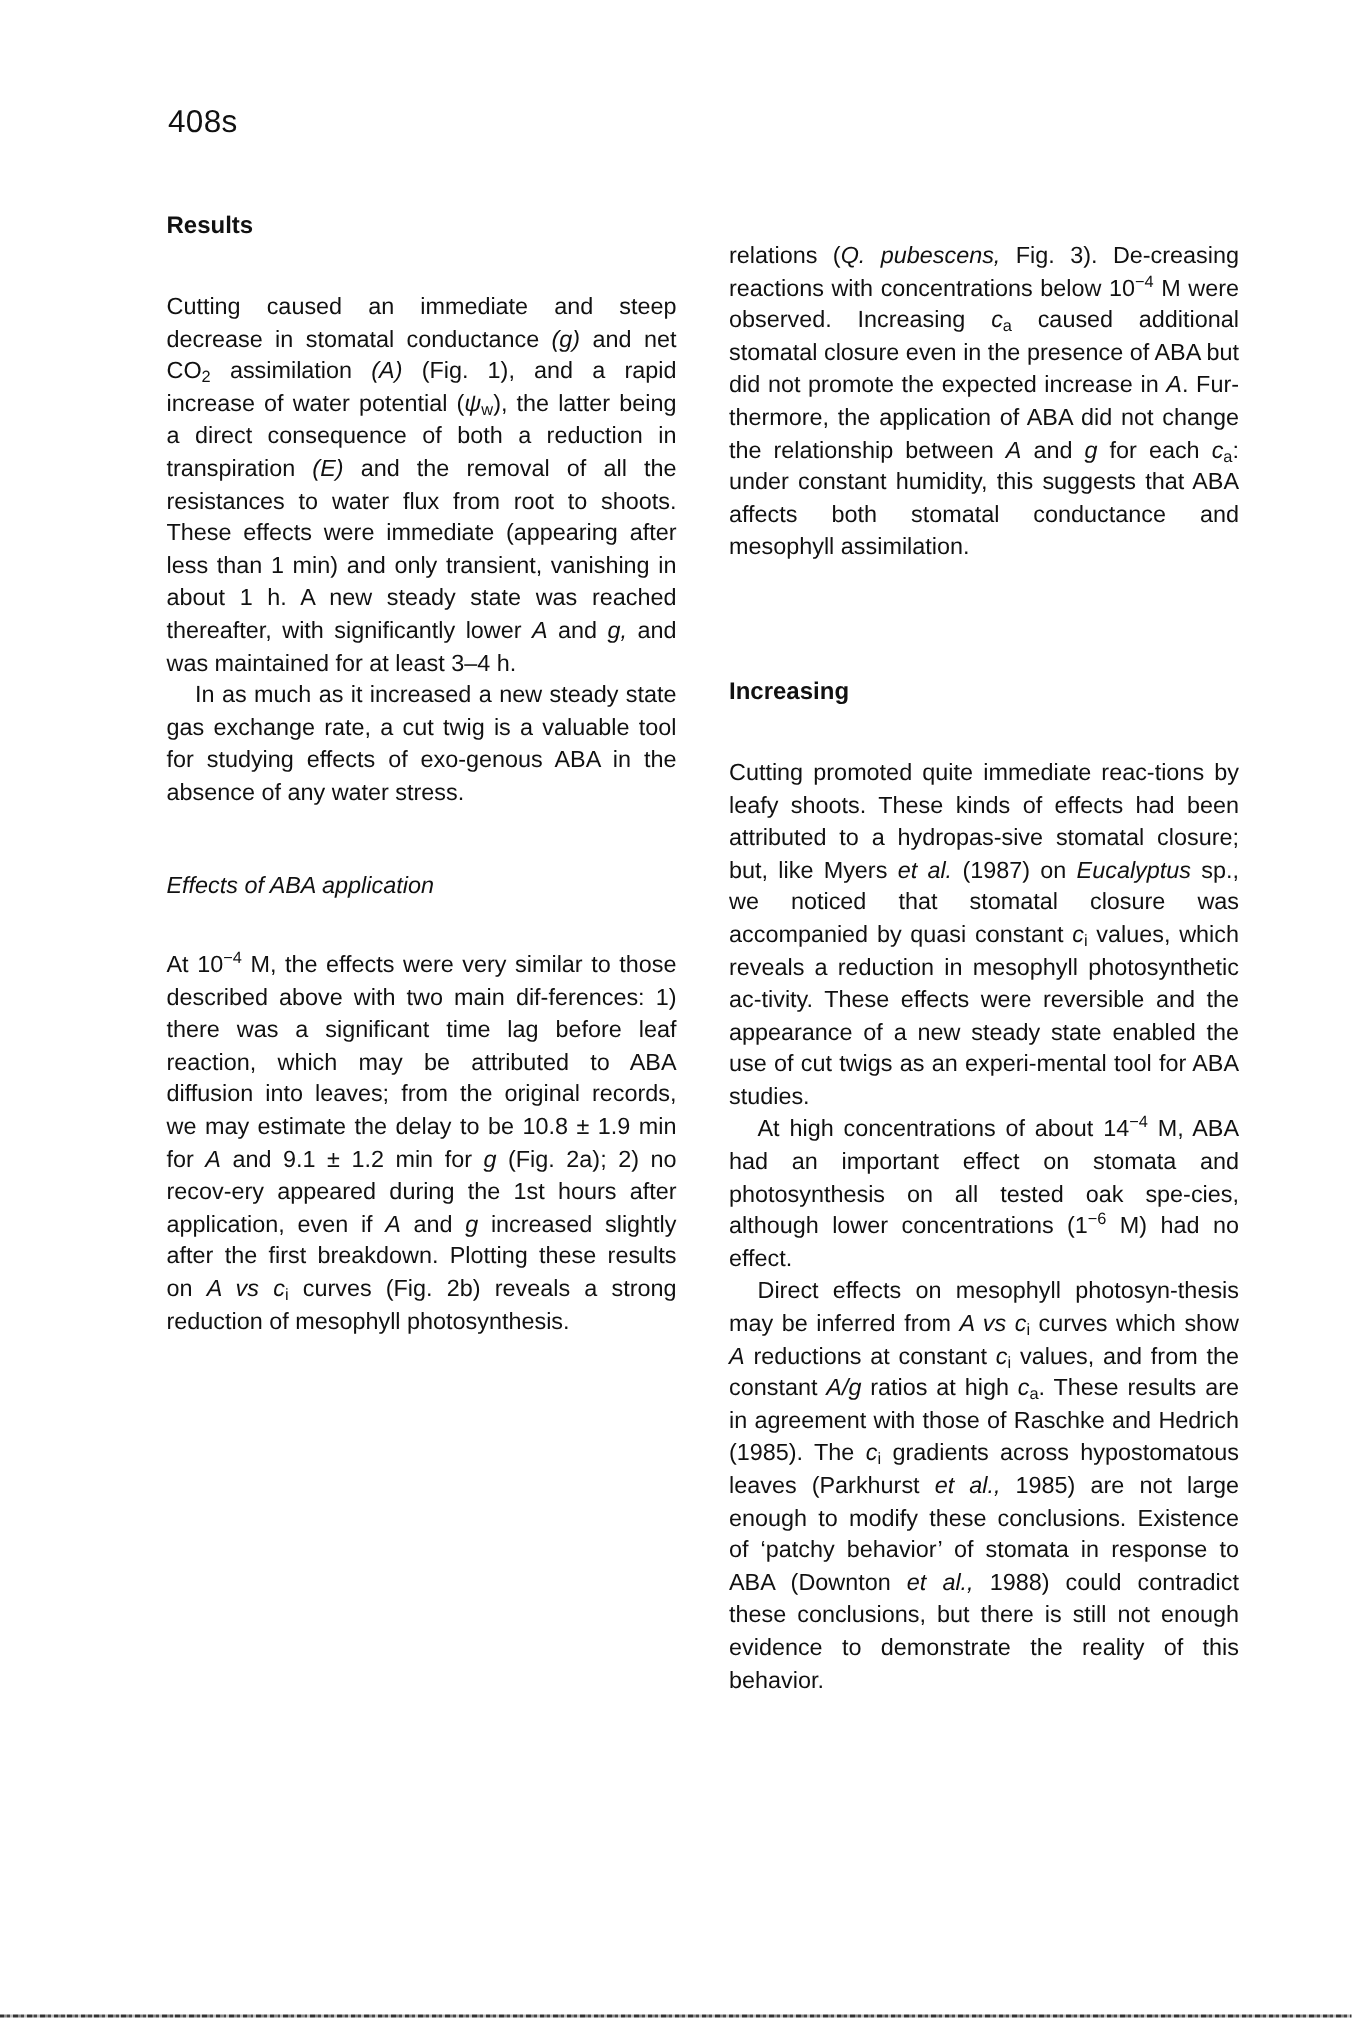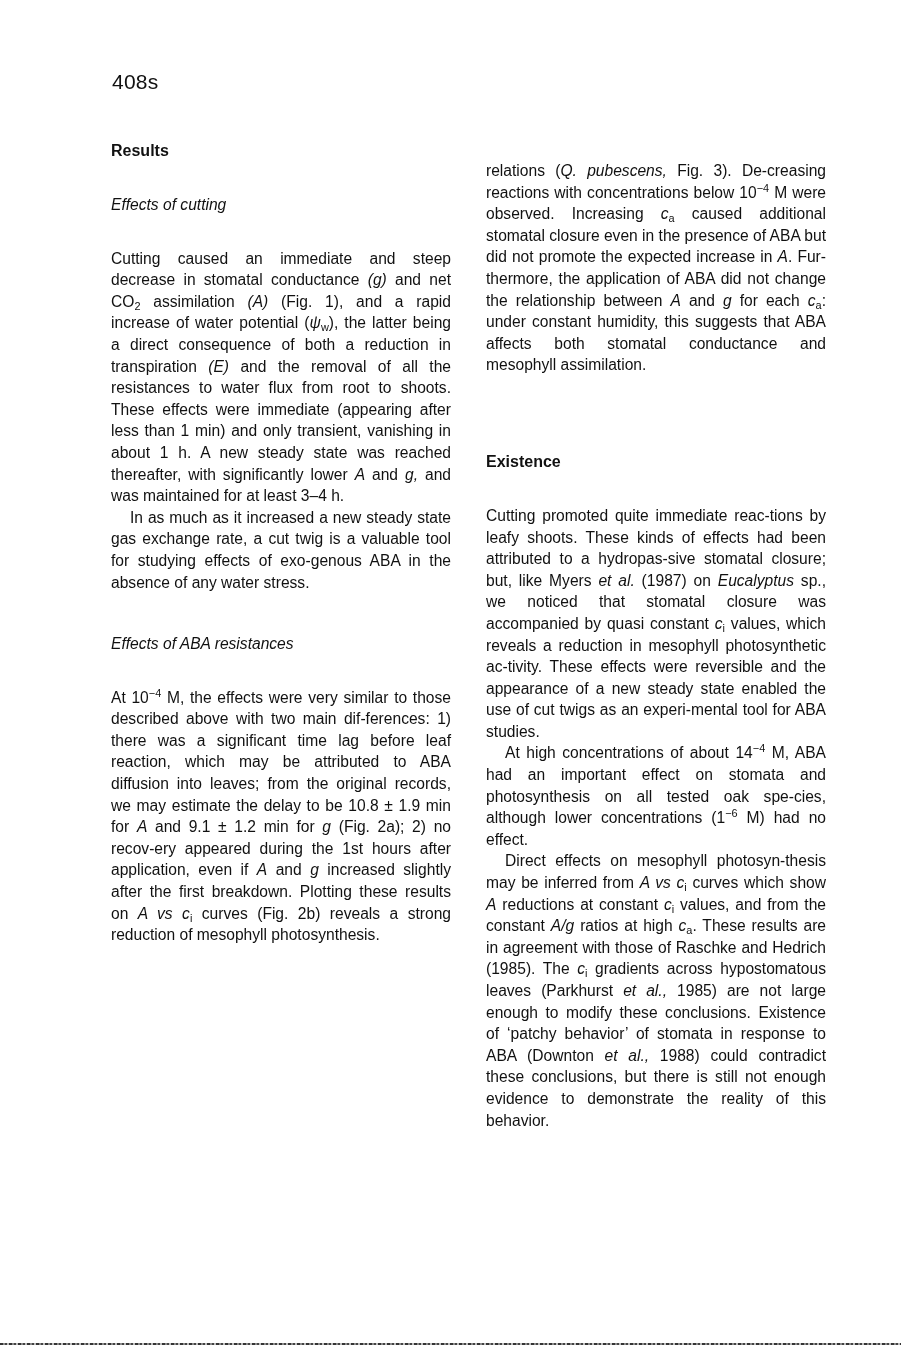--- a/index.html
+++ b/index.html
@@ -25,27 +25,26 @@
     background: repeating-linear-gradient(90deg, #333 0 3px, #8a8a8a 3px 5px, #444 5px 7px, #bdbdbd 7px 9px);
   }
 </style>
 </head>
 <body>
 
 <div class="page-number">408s</div>
 
 <div class="col col-left">
     <div class="block heading-bold" style="margin-bottom: 32px;"><span>Results</span></div>
-    <div class="block heading-italic" style="margin-bottom: 32px;"><span>Effects of cutting</span></div>
     <p class="para" style="margin-bottom: 0px;"><span>Cutting caused an immediate and steep decrease in stomatal conductance </span><span class="it">(g)</span><span> and net CO</span><sub>2</sub><span> assimilation </span><span class="it">(A)</span><span> (Fig. 1), and a rapid increase of water potential (</span><span class="it">ψ</span><sub>w</sub><span>), the latter being a direct consequence of both a reduction in transpiration </span><span class="it">(E)</span><span> and the removal of all the resistances to water flux from root to shoots. These effects were immediate (appearing after less than 1 min) and only transient, vanishing in about 1 h. A new steady state was reached thereafter, with significantly lower </span><span class="it">A</span><span> and </span><span class="it">g,</span><span> and was maintained for at least 3–4 h.</span></p>
     <p class="para indent" style="margin-bottom: 40px;"><span>In as much as it increased a new steady state gas exchange rate, a cut twig is a valuable tool for studying effects of exo-genous ABA in the absence of any water stress.</span></p>
-    <div class="block heading-italic" style="margin-bottom: 32px;"><span>Effects of ABA resistances</span></div>
+    <div class="block heading-italic" style="margin-bottom: 32px;"><span>Effects of ABA application</span></div>
     <p class="para" style="margin-bottom: 40px;"><span>At 10</span><sup>−4</sup><span> M, the effects were very similar to those described above with two main dif-ferences: 1) there was a significant time lag before leaf reaction, which may be attributed to ABA diffusion into leaves; from the original records, we may estimate the delay to be 10.8 ± 1.9 min for </span><span class="it">A</span><span> and 9.1 ± 1.2 min for </span><span class="it">g</span><span> (Fig. 2a); 2) no recov-ery appeared during the 1st hours after application, even if </span><span class="it">A</span><span> and </span><span class="it">g</span><span> increased slightly after the first breakdown. Plotting these results on </span><span class="it">A vs c</span><sub>i</sub><span> curves (Fig. 2b) reveals a strong reduction of mesophyll photosynthesis.</span></p>
   </div>
 <div class="col col-right">
     <p class="para" style="margin-bottom: 75px;"><span>relations (</span><span class="it">Q. pubescens,</span><span> Fig. 3). De-creasing reactions with concentrations below 10</span><sup>−4</sup><span> M were observed. Increasing </span><span class="it">c</span><sub>a</sub><span> caused additional stomatal closure even in the presence of ABA but did not promote the expected increase in </span><span class="it">A</span><span>. Fur-thermore, the application of ABA did not change the relationship between </span><span class="it">A</span><span> and </span><span class="it">g</span><span> for each </span><span class="it">c</span><sub>a</sub><span>: under constant humidity, this suggests that ABA affects both stomatal conductance and mesophyll assimilation.</span></p>
-    <div class="block heading-bold" style="margin-bottom: 32px;"><span>Existence</span></div>
+    <div class="block heading-bold" style="margin-bottom: 32px;"><span>Increasing</span></div>
     <p class="para" style="margin-bottom: 0px;"><span>Cutting promoted quite immediate reac-tions by leafy shoots. These kinds of effects had been attributed to a hydropas-sive stomatal closure; but, like Myers </span><span class="it">et al.</span><span> (1987) on </span><span class="it">Eucalyptus</span><span> sp., we noticed that stomatal closure was accompanied by quasi constant </span><span class="it">c</span><sub>i</sub><span> values, which reveals a reduction in mesophyll photosynthetic ac-tivity. These effects were reversible and the appearance of a new steady state enabled the use of cut twigs as an experi-mental tool for ABA studies.</span></p>
     <p class="para indent" style="margin-bottom: 0px;"><span>At high concentrations of about 14</span><sup>−4</sup><span> M, ABA had an important effect on stomata and photosynthesis on all tested oak spe-cies, although lower concentrations (1</span><sup>−6</sup><span> M) had no effect.</span></p>
     <p class="para indent" style="margin-bottom: 0px;"><span>Direct effects on mesophyll photosyn-thesis may be inferred from </span><span class="it">A vs c</span><sub>i</sub><span> curves which show </span><span class="it">A</span><span> reductions at constant </span><span class="it">c</span><sub>i</sub><span> values, and from the constant </span><span class="it">A/g</span><span> ratios at high </span><span class="it">c</span><sub>a</sub><span>. These results are in agreement with those of Raschke and Hedrich (1985). The </span><span class="it">c</span><sub>i</sub><span> gradients across hypostomatous leaves (Parkhurst </span><span class="it">et al.,</span><span> 1985) are not large enough to modify these conclusions. Existence of ‘patchy behavior’ of stomata in response to ABA (Downton </span><span class="it">et al.,</span><span> 1988) could contradict these conclusions, but there is still not enough evidence to demonstrate the reality of this behavior.</span></p>
   </div>
 
 <div class="bottom-rule"></div>
 
 </body></html>

